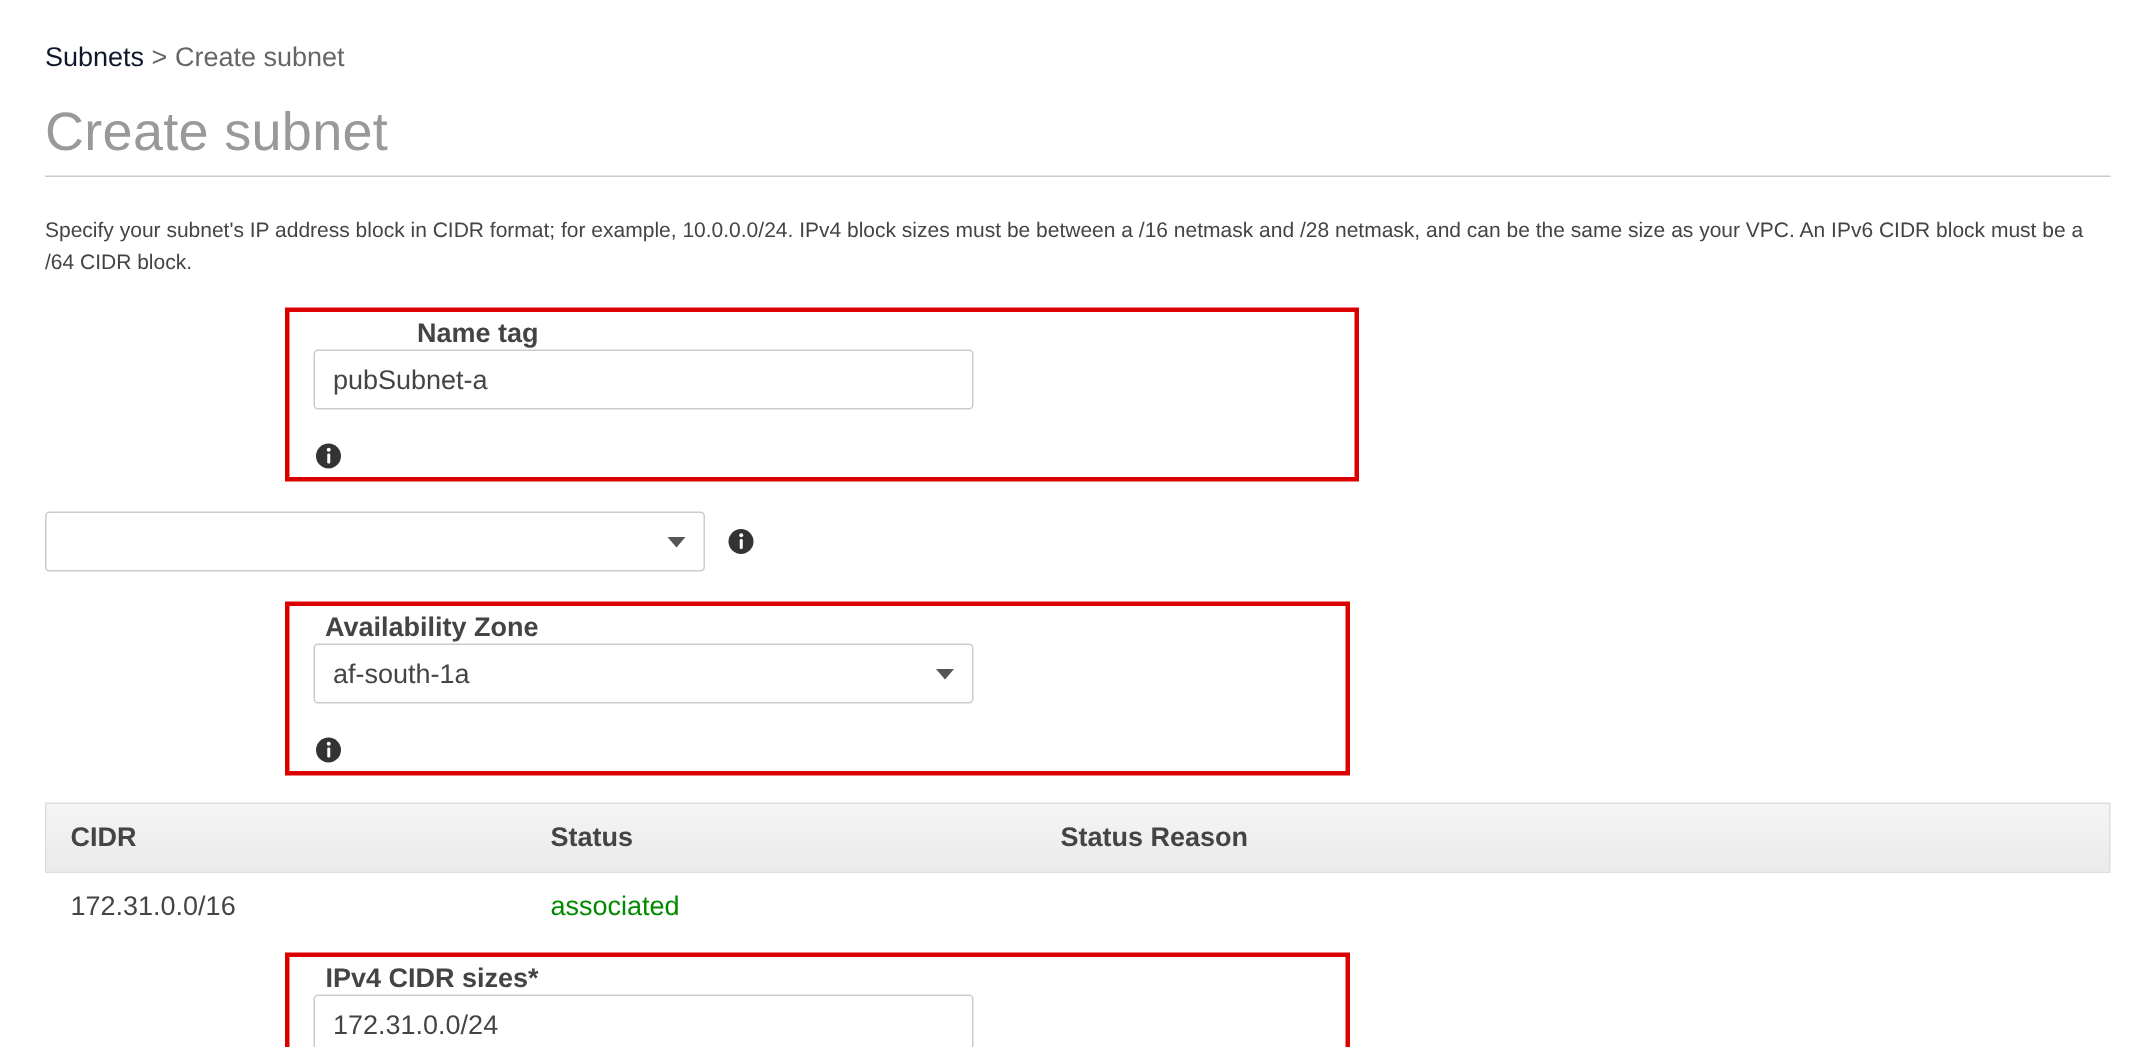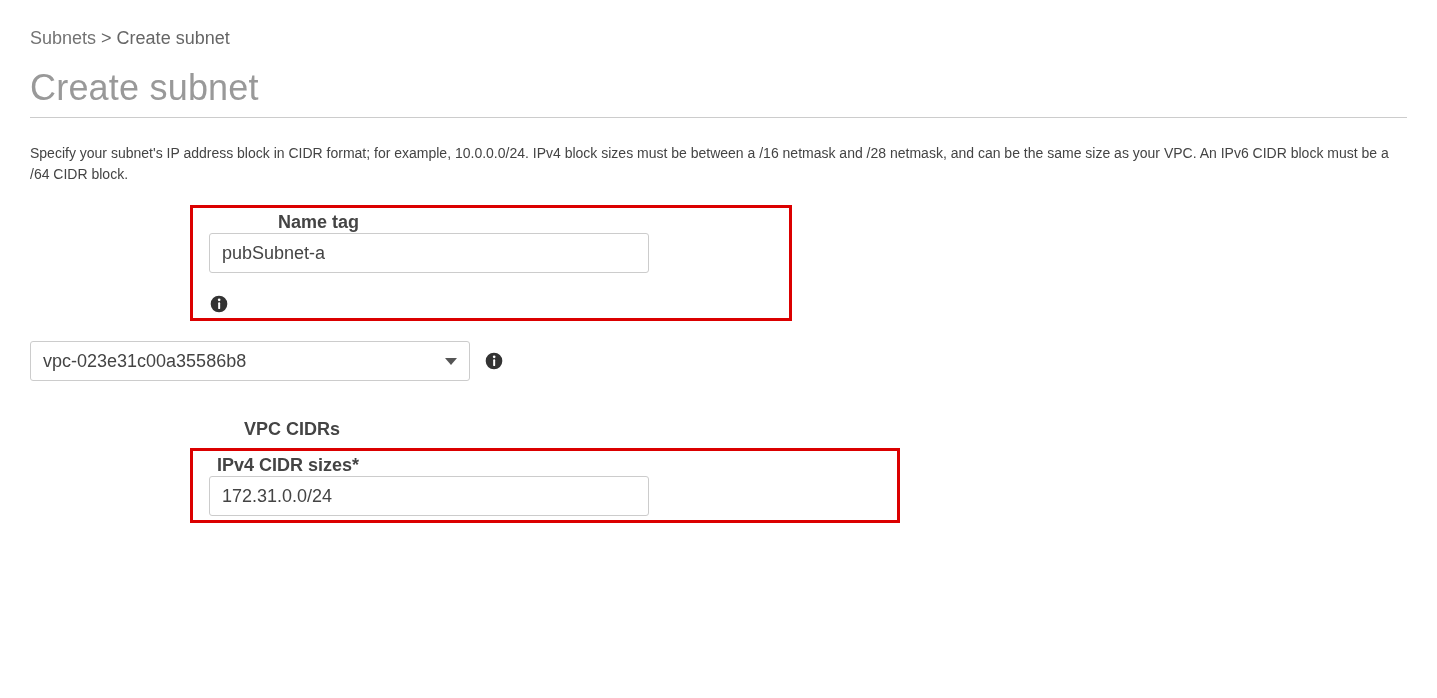--- a/index.html
+++ b/index.html
@@ -3,21 +3,21 @@
   <meta charset="utf-8">
   <style>
     * { margin: 0; padding: 0; box-sizing: border-box; }
     body {
       font-family: "Helvetica Neue", Helvetica, Arial, sans-serif;
       font-size: 18px;
       color: #444;
       padding: 8px 30px 30px 30px;
       background: #fff;
     }
-    a { color: #737373; text-decoration: none; cursor: pointer; }
+    a { color: #0f172a; text-decoration: none; cursor: pointer; }
 
     .breadcrumb { font-size: 18px; margin: 20px 0 18px 0; }
     .breadcrumb .sep, .breadcrumb .here { color: #666; }
 
     h1.page-title {
       font-weight: 300;
       font-size: 36px;
       color: #999;
       letter-spacing: .2px;
       margin-bottom: 8px;
@@ -143,56 +143,86 @@
 </div>
 
 <h1 class="page-title">Create subnet</h1>
 <div class="rule"></div>
 
 <p class="intro">Specify your subnet's IP address block in CIDR format; for example, 10.0.0.0/24. IPv4 block sizes must be between a /16 netmask and /28 netmask, and can be the same size as your VPC. An IPv6 CIDR block must be a /64 CIDR block.</p>
 
 <div class="form">
 
   <div class="row hlwrap">
-    <div class="highlight-box" style="margin-left:160px; width:602px;">
+    <div class="highlight-box" style="margin-left:160px; width:716px;">
       <div class="hl-inner">
         <div class="label" style="width:170px;">Name tag</div>
         <div class="control">
           <input class="text" type="text" value="pubSubnet-a" style="">
         </div>
         <span class="info-icon">
           <svg viewBox="0 0 24 24">
               <circle cx="12" cy="12" r="10" fill="#333"></circle>
               <rect x="11" y="10" width="2.4" height="8" rx="1" fill="#fff"></rect>
               <circle cx="12.2" cy="7" r="1.6" fill="#fff"></circle>
             </svg>
         </span>
       </div>
     </div>
   </div>
 
   <div class="row">
     <div class="control">
       <div class="dropdown">
-        <span>vpc-023e31c00a35586b8</span>
         <span class="caret"></span>
       </div>
     </div>
     <span class="info-icon">
       <svg viewBox="0 0 24 24">
           <circle cx="12" cy="12" r="10" fill="#333"></circle>
           <rect x="11" y="10" width="2.4" height="8" rx="1" fill="#fff"></rect>
           <circle cx="12.2" cy="7" r="1.6" fill="#fff"></circle>
         </svg>
     </span>
   </div>
 
+  <div class="row hlwrap">
+    <div class="highlight-box" style="margin-left:160px; width:710px;">
+      <div class="hl-inner">
+        <div class="label" style="width:170px;">Availability Zone</div>
+        <div class="control">
+          <div class="dropdown">
+            <span>af-south-1a</span>
+            <span class="caret"></span>
+          </div>
+        </div>
+        <span class="info-icon">
+          <svg viewBox="0 0 24 24">
+              <circle cx="12" cy="12" r="10" fill="#333"></circle>
+              <rect x="11" y="10" width="2.4" height="8" rx="1" fill="#fff"></rect>
+              <circle cx="12.2" cy="7" r="1.6" fill="#fff"></circle>
+            </svg>
+        </span>
+      </div>
+    </div>
+  </div>
 
   <div class="vpc-cidrs-row">
-    <div class="label">VPC CIDRs</div>
+    <div class="cidr-table">
+      <div class="thead">
+        <div class="col-cidr">CIDR</div>
+        <div class="col-status">Status</div>
+        <div class="col-reason">Status Reason</div>
+      </div>
+      <div class="trow">
+        <div class="col-cidr">172.31.0.0/16</div>
+        <div class="col-status status-associated">associated</div>
+        <div class="col-reason"></div>
+      </div>
+    </div>
   </div>
 
   <div class="row hlwrap" style="margin-top:8px;">
     <div class="highlight-box" style="margin-left:160px; width:710px;">
       <div class="hl-inner">
         <div class="label" style="width:170px;">IPv4 CIDR sizes*</div>
         <div class="control">
           <input class="text" type="text" value="172.31.0.0/24" style="">
         </div>
 

